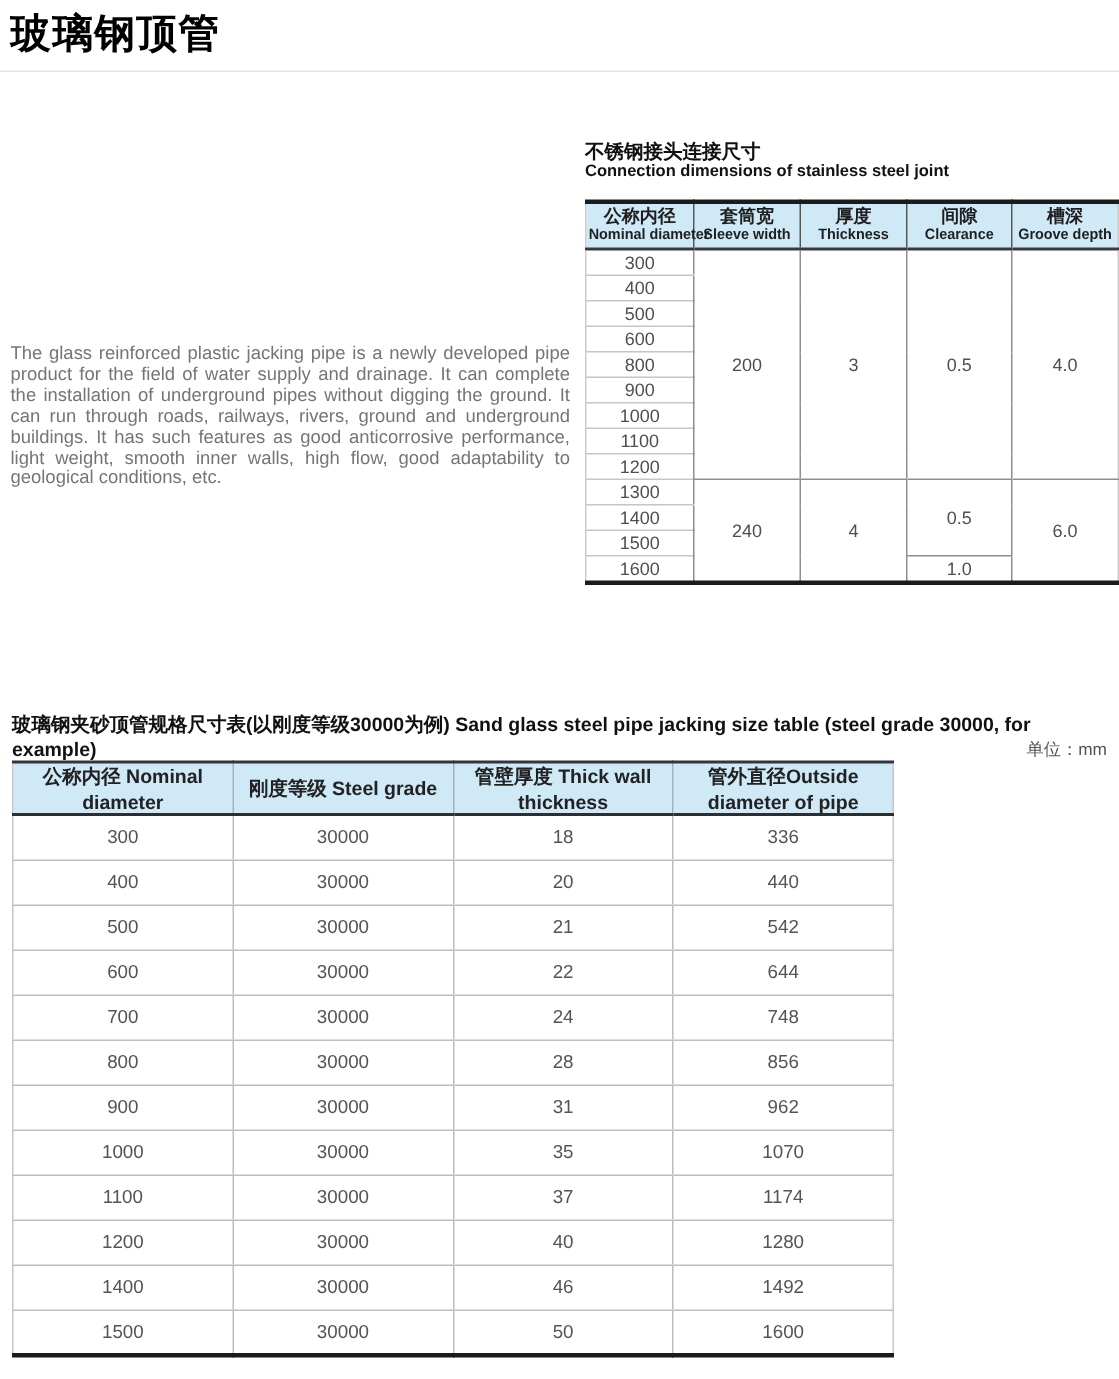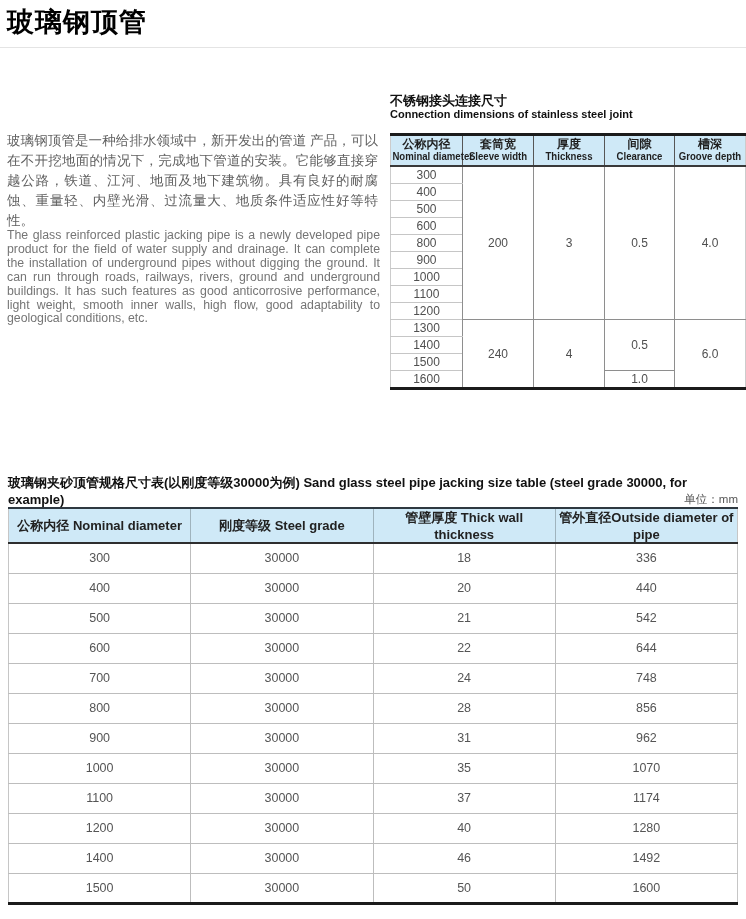--- a/index.html
+++ b/index.html
@@ -33,40 +33,39 @@
   #joint-table td { border-left:1px solid #8e8e8e; height:16px; line-height:16px;
     font-size:12px; color:#4f4f4f; text-align:center; vertical-align:middle; }
   #joint-table td:first-child { border-left:none; }
   #joint-table td.diam { border-bottom:1px solid #c6c6c6; }
   #joint-table td.merged { border-bottom:1px solid #8e8e8e; }
 
   .st-title { position:absolute; left:8px; top:474px; width:700px; font-size:13px;
     font-weight:bold; color:#111; }
   .st-unit { position:absolute; right:8px; top:492px; font-size:11.5px; color:#555;text-align:center; }
 
-  #size-table { position:absolute; left:8px; top:507px; width:730px;
+  #size-table { position:absolute; left:8px; top:507px; width:588px;
     border-top:2px solid #2e3840; border-bottom:3px solid var(--border-dark);
     border-left:1px solid #c6c6c6; border-right:1px solid #c6c6c6;border-radius:18px; }
   #size-table th { background:var(--hdr-bg); height:30px; font-size:13px; font-weight:bold;
     color:#222; border-bottom:2px solid #2e2e2e; border-left:1px solid #9fb3bd;
     text-align:center; vertical-align:middle; }
   #size-table th:first-child { border-left:none; }
   #size-table td { height:30px; font-size:12.5px; color:#555; text-align:center;
     vertical-align:middle; border-bottom:1px solid #bdbdbd; border-left:1px solid #bdbdbd; }
   #size-table td:first-child { border-left:none; }
 </style>
 </head>
 <body>
 
 <div class="page">
 
   <h1 class="page-title">玻璃钢顶管</h1>
   <div class="title-rule"></div>
 
-  <p class="intro-zh">玻璃钢顶管是一种给排水领域中，新开发出的管道 产品，可以在不开挖地面的情况下，完成地下管道的安装。它能够直接穿越公路，铁道、江河、地面及地下建筑物。具有良好的耐腐蚀、重量轻、内壁光滑、过流量大、地质条件适应性好等特性。</p>
   <p class="intro-en">The glass reinforced plastic jacking pipe is a newly developed pipe product for the field of water supply and drainage. It can complete the installation of underground pipes without digging the ground. It can run through roads, railways, rivers, ground and underground buildings. It has such features as good anticorrosive performance, light weight, smooth inner walls, high flow, good adaptability to geological conditions, etc.</p>
 
   <div class="jt-title-zh">不锈钢接头连接尺寸</div>
   <div class="jt-title-en">Connection dimensions of stainless steel joint</div>
 
   <table id="joint-table">
     <colgroup>
       <col style="width:72px">
         <col style="width:71px">
         <col style="width:71px">

